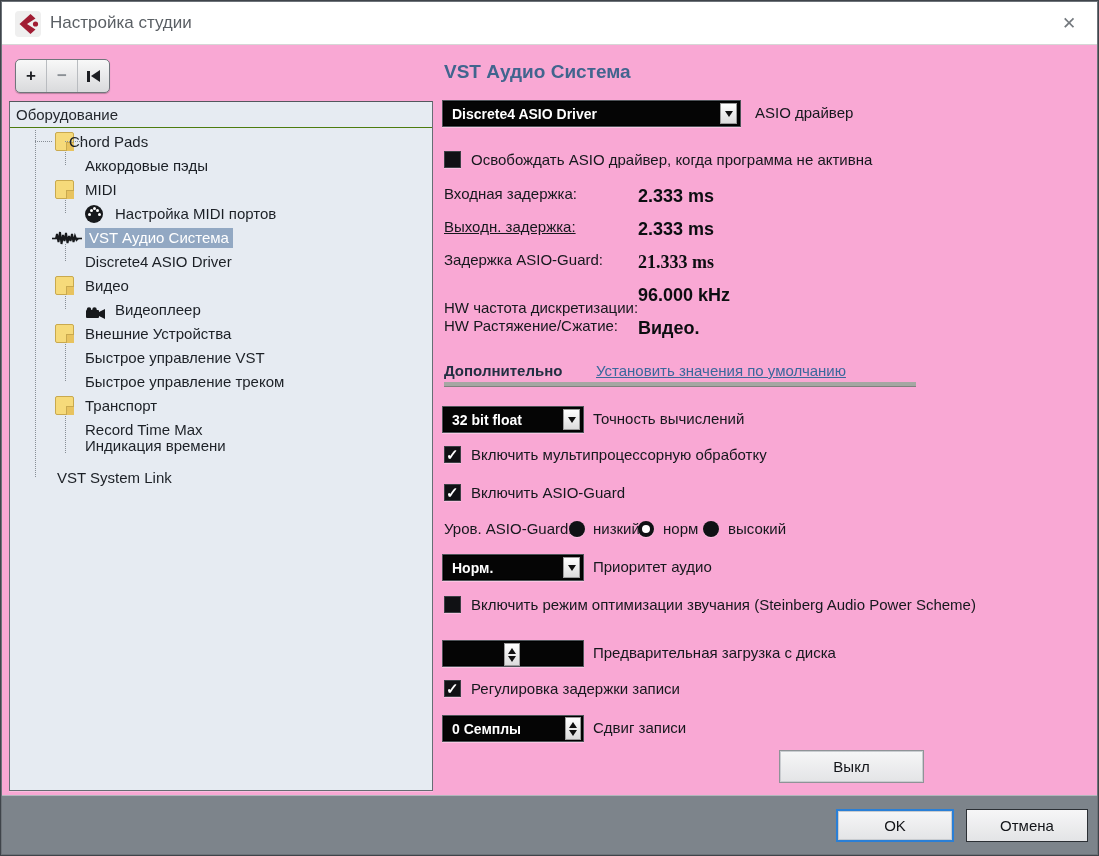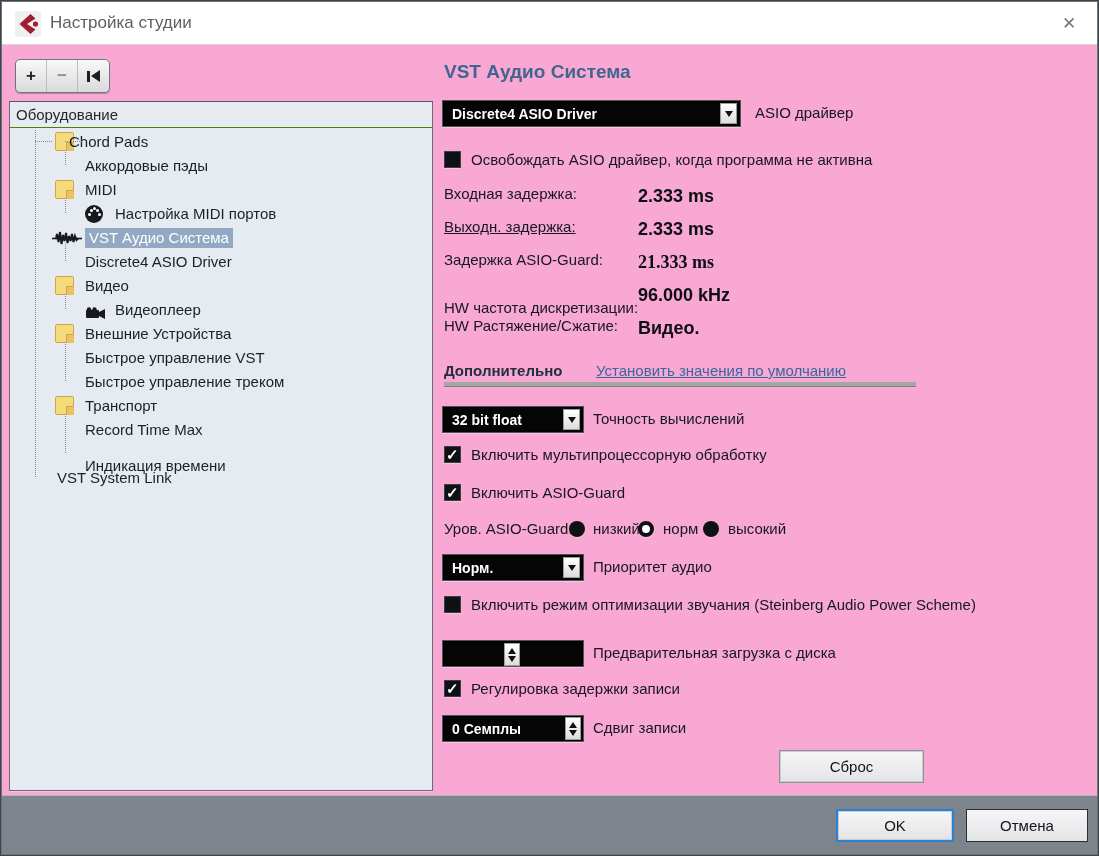--- a/index.html
+++ b/index.html
@@ -170,21 +170,21 @@
         <div class="tstub" style="left: 25px; top: 11px; width: 17px;"></div>
         <div class="tree-row" style="top: 264px;">
           <span class="icon-folder" style="left: 45px;"></span>
           <span class="tree-label" style="left: 75px;">Транспорт</span>
         </div>
         <div class="tstub" style="left: 55px; top: 11px; width: 17px;"></div>
         <div class="tree-row" style="top: 288px;">
           <span class="tree-label" style="left: 75px;">Record Time Max</span>
         </div>
         <div class="tstub" style="left: 55px; top: 11px; width: 17px;"></div>
-        <div class="tree-row" style="top: 324px;">
+        <div class="tree-row" style="top: 304px;">
           <span class="tree-label" style="left: 75px;">Индикация времени</span>
         </div>
         <div class="tstub" style="left: 25px; top: 11px; width: 17px;"></div>
         <div class="tree-row" style="top: 336px;">
           <span class="tree-label" style="left: 47px;">VST System Link</span>
         </div>
       </div>
   </div>
 
   <div class="heading">VST Аудио Система</div>
@@ -260,20 +260,20 @@
 
   <div class="field" style="left:441px; top:714px; width:142px;">
     <span class="val">0 Семплы</span>
     <span class="spin-btn">
         <span class="up"></span>
         <span class="dn"></span>
       </span>
   </div>
   <div class="plabel" style="left:592px; top:718px;">Сдвиг записи</div>
 
-  <div class="btn" style="left:778px; top:749px; width:145px;">Сброс</div>
+  <div class="btn" style="left:778px; top:749px; width:145px;">Выкл</div>
   <div class="btn disabled" style="left:933px; top:749px; width:132px;margin-top:45px;">Применить</div>
 
   <div id="bottom-strip"></div>
   <div class="btn dark-border" style="left:965px; top:808px; width:122px;">Отмена</div>
   <div class="btn focused" style="left:835px; top:808px; width:118px;">OK</div>
 
 </div>
 
 </body></html>

